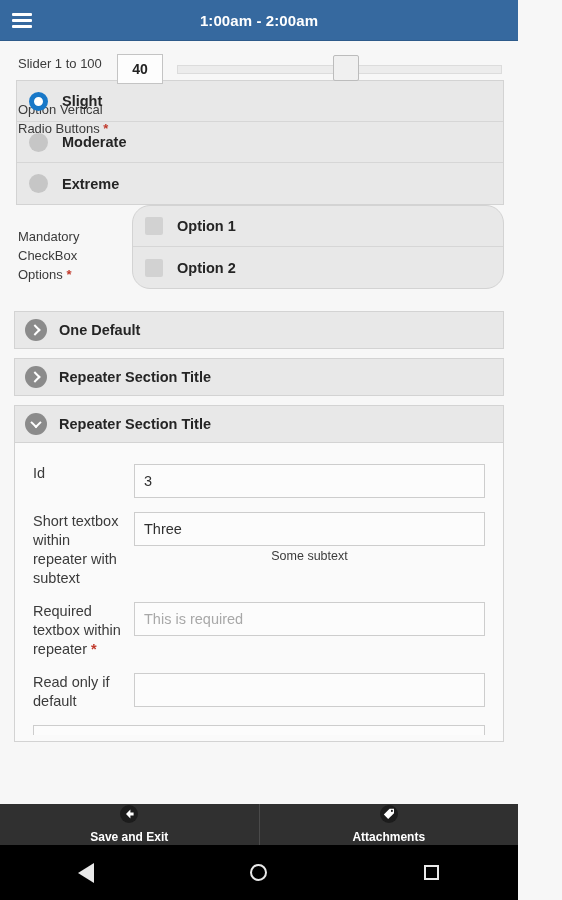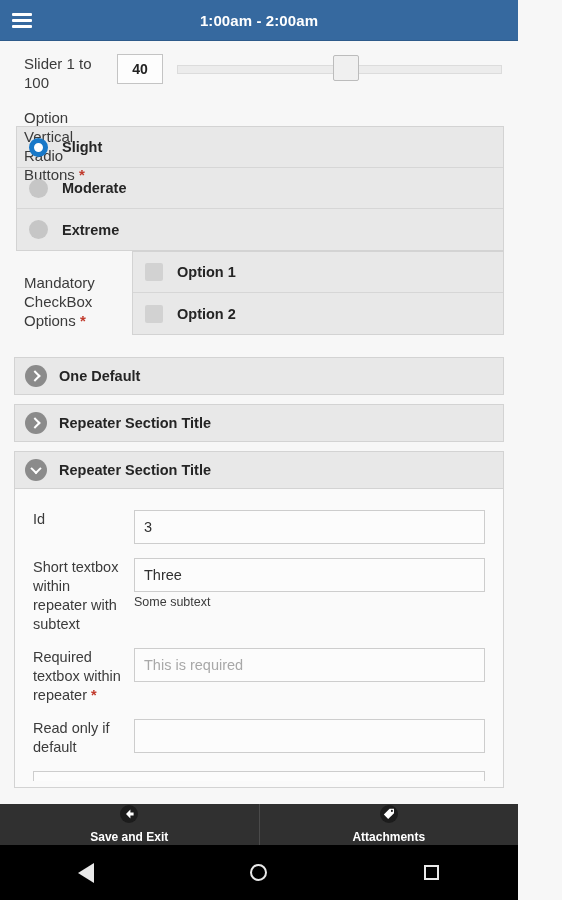--- a/index.html
+++ b/index.html
@@ -32,22 +32,22 @@
 
   
   .content {
     position: absolute; top: 41px; left: 0; right: 0; bottom: 96px;
     background: #f7f7f7; overflow: hidden;
   }
 
   
   .field-row { display: flex; align-items: flex-start; }
   .field-label {
-    width: 117px; padding-left: 24px; padding-right: 6px;
-    font-size: 15px; color: #3b3b3b; line-height: 19px;
+    width: 117px; padding-left: 18px; padding-right: 6px;
+    font-size: 13px; color: #3b3b3b; line-height: 19px;
   }
   .req { color: #c0392b; font-weight: bold; }
 
   
   .slider-row { padding-top: 13px; padding-bottom: 10px; }
   .slider-wrap { display: flex; align-items: center; flex: 1; padding-right: 16px; }
   .slider-value {
     width: 46px; height: 30px; border: 1px solid #c4c4c4; background: #fdfdfd;
     display: flex; align-items: center; justify-content: center;
     font-size: 14px; font-weight: bold; color: #222;
@@ -122,21 +122,21 @@
   .rp-control { flex: 1; padding-right: 18px; }
   .tb {
     width: 100%; height: 34px; background: #fcfcfc;
     border: 1px solid #cdcdcd;
     font-family: "Liberation Sans", sans-serif;
     font-size: 14.5px; color: #303030; padding: 0 9px;
   }
   .tb::placeholder { color: #a8a8a8; }
   .tb.readonly { background: #fcfcfc; }
   .subtext {
-    text-align: left; font-size: 12.5px; color: #3b3b3b; padding-top: 3px;
+    text-align: center; font-size: 12.5px; color: #3b3b3b; padding-top: 3px;
   }
 
   
   .bottom-bar {
     position: absolute; left: 0; right: 0; bottom: 55px; height: 41px;
     background: #303030; display: flex;
   }
   .bb-btn {
     flex: 1; display: flex; flex-direction: column;
     align-items: center; justify-content: center; cursor: pointer;
@@ -214,21 +214,21 @@
         <span class="opt-label">Extreme</span>
       </div>
     </div>
 
     <div class="field-row check-block" style="padding-top:22px;">
       <div class="field-label">
         <span>Mandatory CheckBox Options</span>
         <span class="req">*</span>
       </div>
     </div>
-    <div class="opt-group" style="margin-top:-79px;">
+    <div class="opt-group" style="margin-top:-79px;border-radius:18px;">
       <div class="opt-row">
         <span class="check-box"></span>
         <span class="opt-label">Option 1</span>
       </div>
       <div class="opt-row">
         <span class="check-box"></span>
         <span class="opt-label">Option 2</span>
       </div>
     </div>
 

